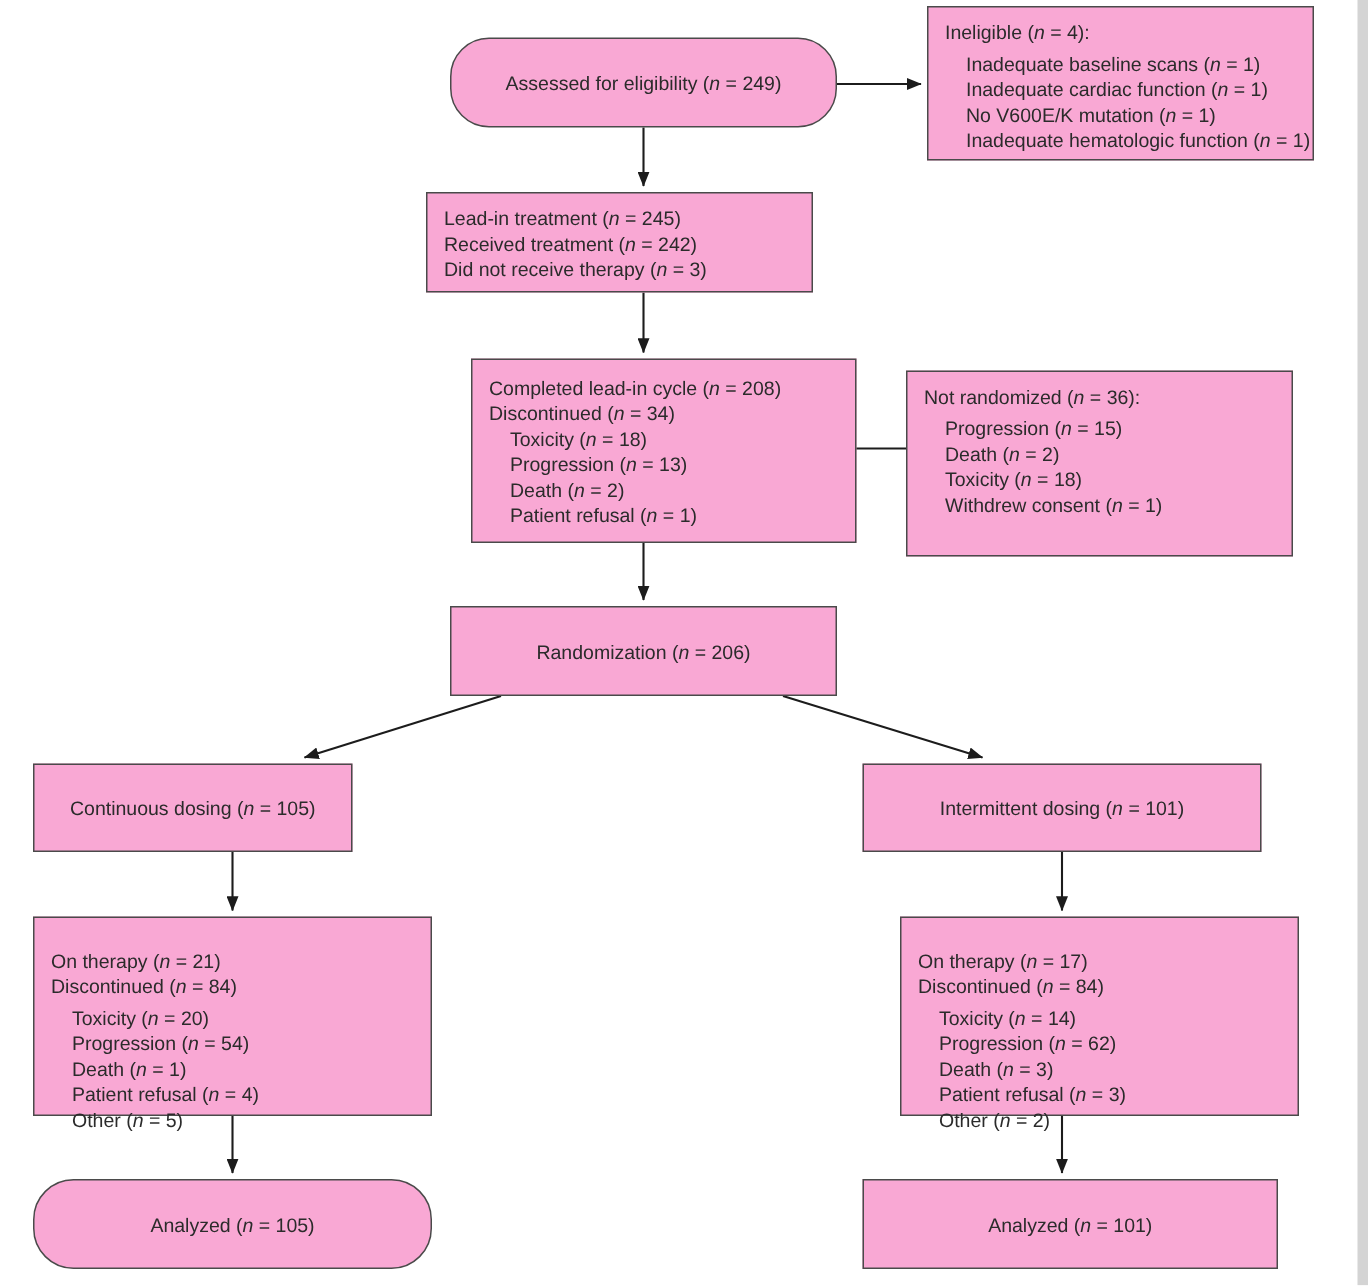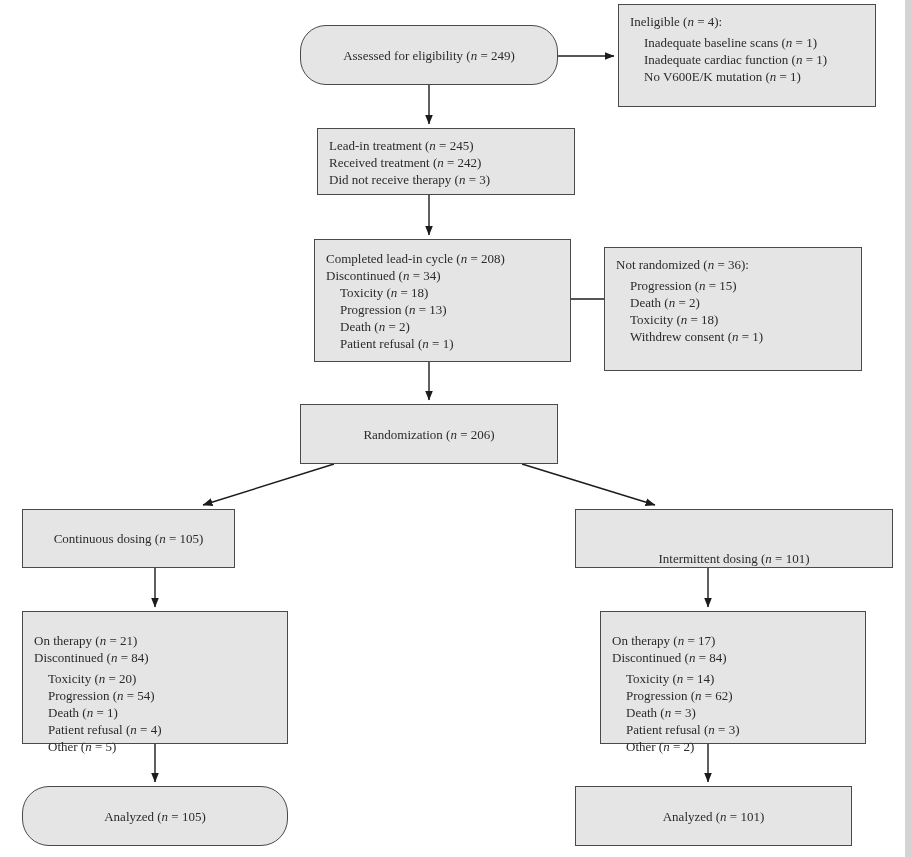--- a/index.html
+++ b/index.html
@@ -22,24 +22,23 @@
     background: #d4d4d4;
   }
   .arrows {
     position: absolute;
     left: 0; top: 0;
   }
   .arrows line { stroke: #1c1c1c; stroke-width: 1.4; }
   .box {
     position: absolute;
     box-sizing: border-box;
-    background: #e5e5e5;
+    background: #f9a8d4;
     border: 1.5px solid #4a4a4a;
     padding: 8px 8px 5px 11px;
-    font-family: Liberation Serif, serif;
   }
   .box.center {
     display: flex;
     align-items: center;
     justify-content: center;
     text-align: center;
     padding: 0;
   }
   .box.tight { padding-top: 20px; }
   .box.roomy { padding-top: 10px; }
@@ -73,23 +72,24 @@
 
   <div class="box center" style="left:300px; top:25px; width:258px; height:60px;border-radius:26px;">
     <div class="bline">Assessed for eligibility (<i>n</i> = 249)</div>
   </div>
 
   <div class="box" style="left:618px; top:4px; width:258px; height:103px;">
     <div class="bline">Ineligible (<i>n</i> = 4):</div>
     <div class="bline indent gap">Inadequate baseline scans (<i>n</i> = 1)</div>
     <div class="bline indent">Inadequate cardiac function (<i>n</i> = 1)</div>
     <div class="bline indent">No V600E/K mutation (<i>n</i> = 1)</div>
+    <div class="bline indent">Inadequate hematologic function (<i>n</i> = 1)</div>
   </div>
 
-  <div class="box" style="left:317px; top:128px; width:258px; height:67px;">
+  <div class="box" style="left:284px; top:128px; width:258px; height:67px;">
     <div class="bline">Lead-in treatment (<i>n</i> = 245)</div>
     <div class="bline">Received treatment (<i>n</i> = 242)</div>
     <div class="bline">Did not receive therapy (<i>n</i> = 3)</div>
   </div>
 
   <div class="box roomy" style="left:314px; top:239px; width:257px; height:123px;">
     <div class="bline">Completed lead-in cycle (<i>n</i> = 208)</div>
     <div class="bline">Discontinued (<i>n</i> = 34)</div>
     <div class="bline indent">Toxicity (<i>n</i> = 18)</div>
     <div class="bline indent">Progression (<i>n</i> = 13)</div>
@@ -106,21 +106,21 @@
   </div>
 
   <div class="box center" style="left:300px; top:404px; width:258px; height:60px;">
     <div class="bline">Randomization (<i>n</i> = 206)</div>
   </div>
 
   <div class="box center" style="left:22px; top:509px; width:213px; height:59px;">
     <div class="bline">Continuous dosing (<i>n</i> = 105)</div>
   </div>
 
-  <div class="box center" style="left:575px; top:509px; width:318px; height:59px;align-items:flex-end;">
+  <div class="box center" style="left:575px; top:509px; width:266px; height:59px;">
     <div class="bline">Intermittent dosing (<i>n</i> = 101)</div>
   </div>
 
   <div class="box tight" style="left:22px; top:611px; width:266px; height:133px;">
     <div class="bline">On therapy (<i>n</i> = 21)</div>
     <div class="bline">Discontinued (<i>n</i> = 84)</div>
     <div class="bline indent gap">Toxicity (<i>n</i> = 20)</div>
     <div class="bline indent">Progression (<i>n</i> = 54)</div>
     <div class="bline indent">Death (<i>n</i> = 1)</div>
     <div class="bline indent">Patient refusal (<i>n</i> = 4)</div>

